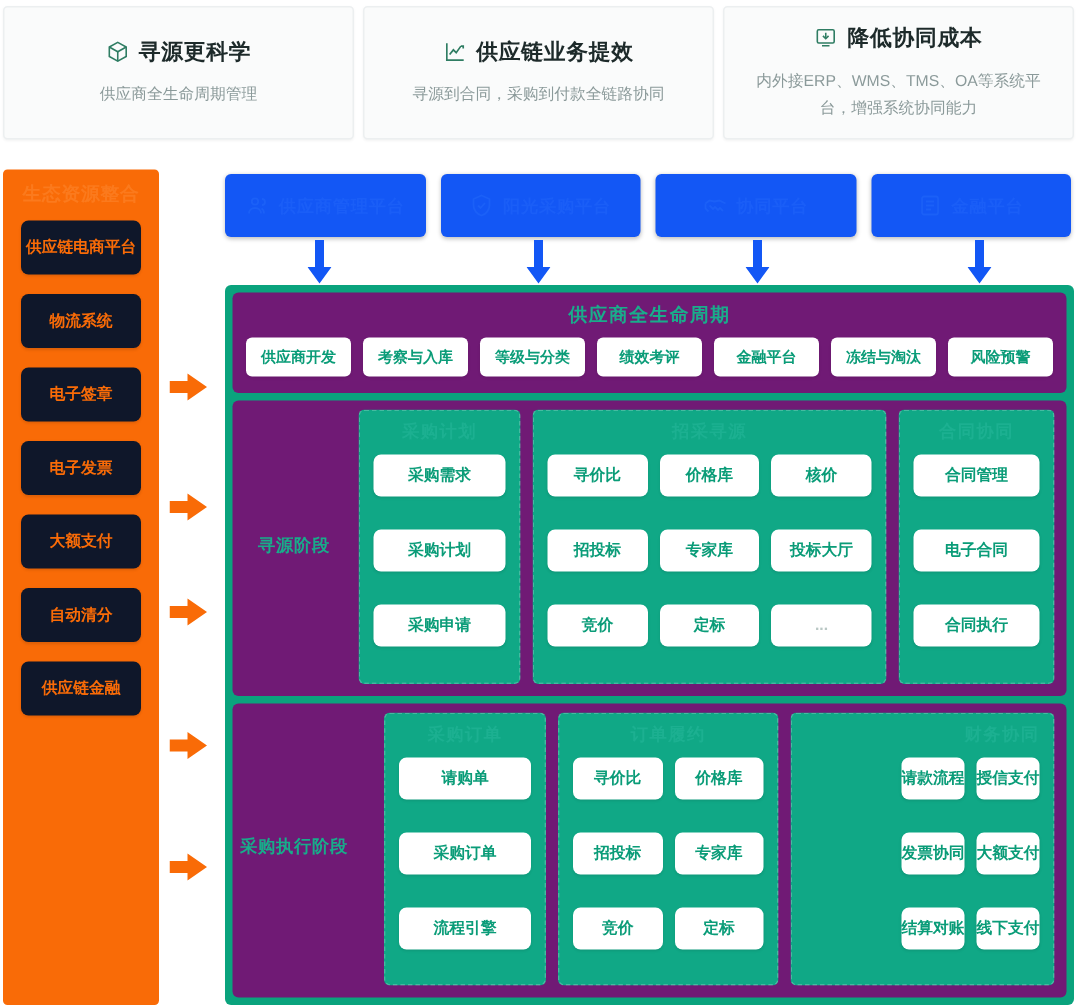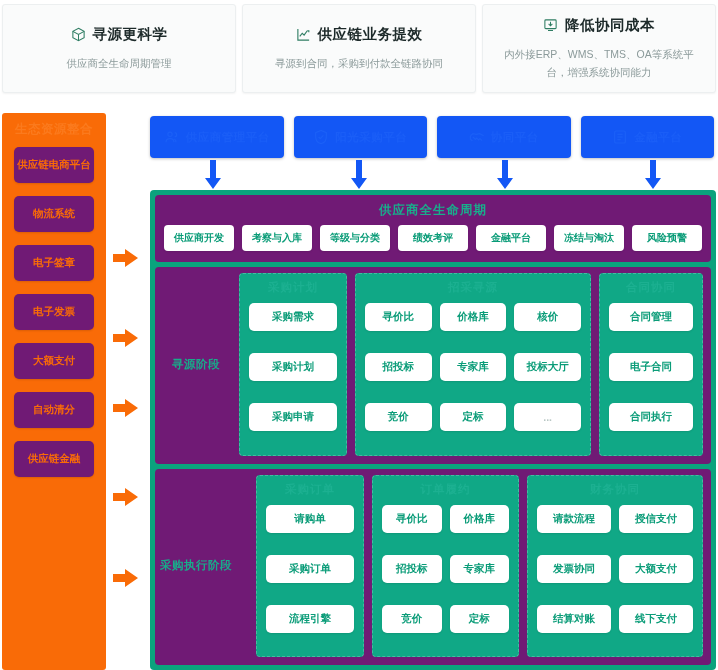--- a/index.html
+++ b/index.html
@@ -40,21 +40,21 @@
     background: #f96b07; border-radius: 3px;
     display: flex; flex-direction: column; align-items: center;
     padding-top: 6px;
   }
   .orange-title {
     font-size: 12.5px; font-weight: bold; color: #fb7a1d;
     letter-spacing: .5px; margin-bottom: 8px; height: 20px; line-height:20px;
   }
   .orange-list { display:flex; flex-direction: column; gap: 13px; width: 100%; align-items:center; }
   .orange-item {
-    width: 80px; height: 36px; background: #701a75; border-radius: 5px;
+    width: 80px; height: 36px; background: #0f172a; border-radius: 5px;
     display: flex; align-items: center; justify-content: center;
     font-size: 10.5px; color: #f96b07; font-weight: bold;
     box-shadow: 0 1px 2px rgba(0,0,0,0.12);
     white-space: nowrap;
   }
   .orange-item.small { font-size: 9px; }
 
   
   .oarrow { position: absolute; width: 26px; height: 20px; color: #f96b07; }
 
@@ -334,21 +334,21 @@
             <div class="group-grid cols2">
               <div class="tile">寻价比</div>
               <div class="tile">价格库</div>
               <div class="tile">招投标</div>
               <div class="tile">专家库</div>
               <div class="tile">竞价</div>
               <div class="tile">定标</div>
             </div>
           </div>
 
-          <div class="group g-right" style="width:176px;">
+          <div class="group g-right" style="width:176px;align-items:flex-end;">
             <div class="group-title">财务协同</div>
             <div class="group-grid cols2">
               <div class="tile">请款流程</div>
               <div class="tile">授信支付</div>
               <div class="tile">发票协同</div>
               <div class="tile">大额支付</div>
               <div class="tile">结算对账</div>
               <div class="tile">线下支付</div>
             </div>
           </div>

